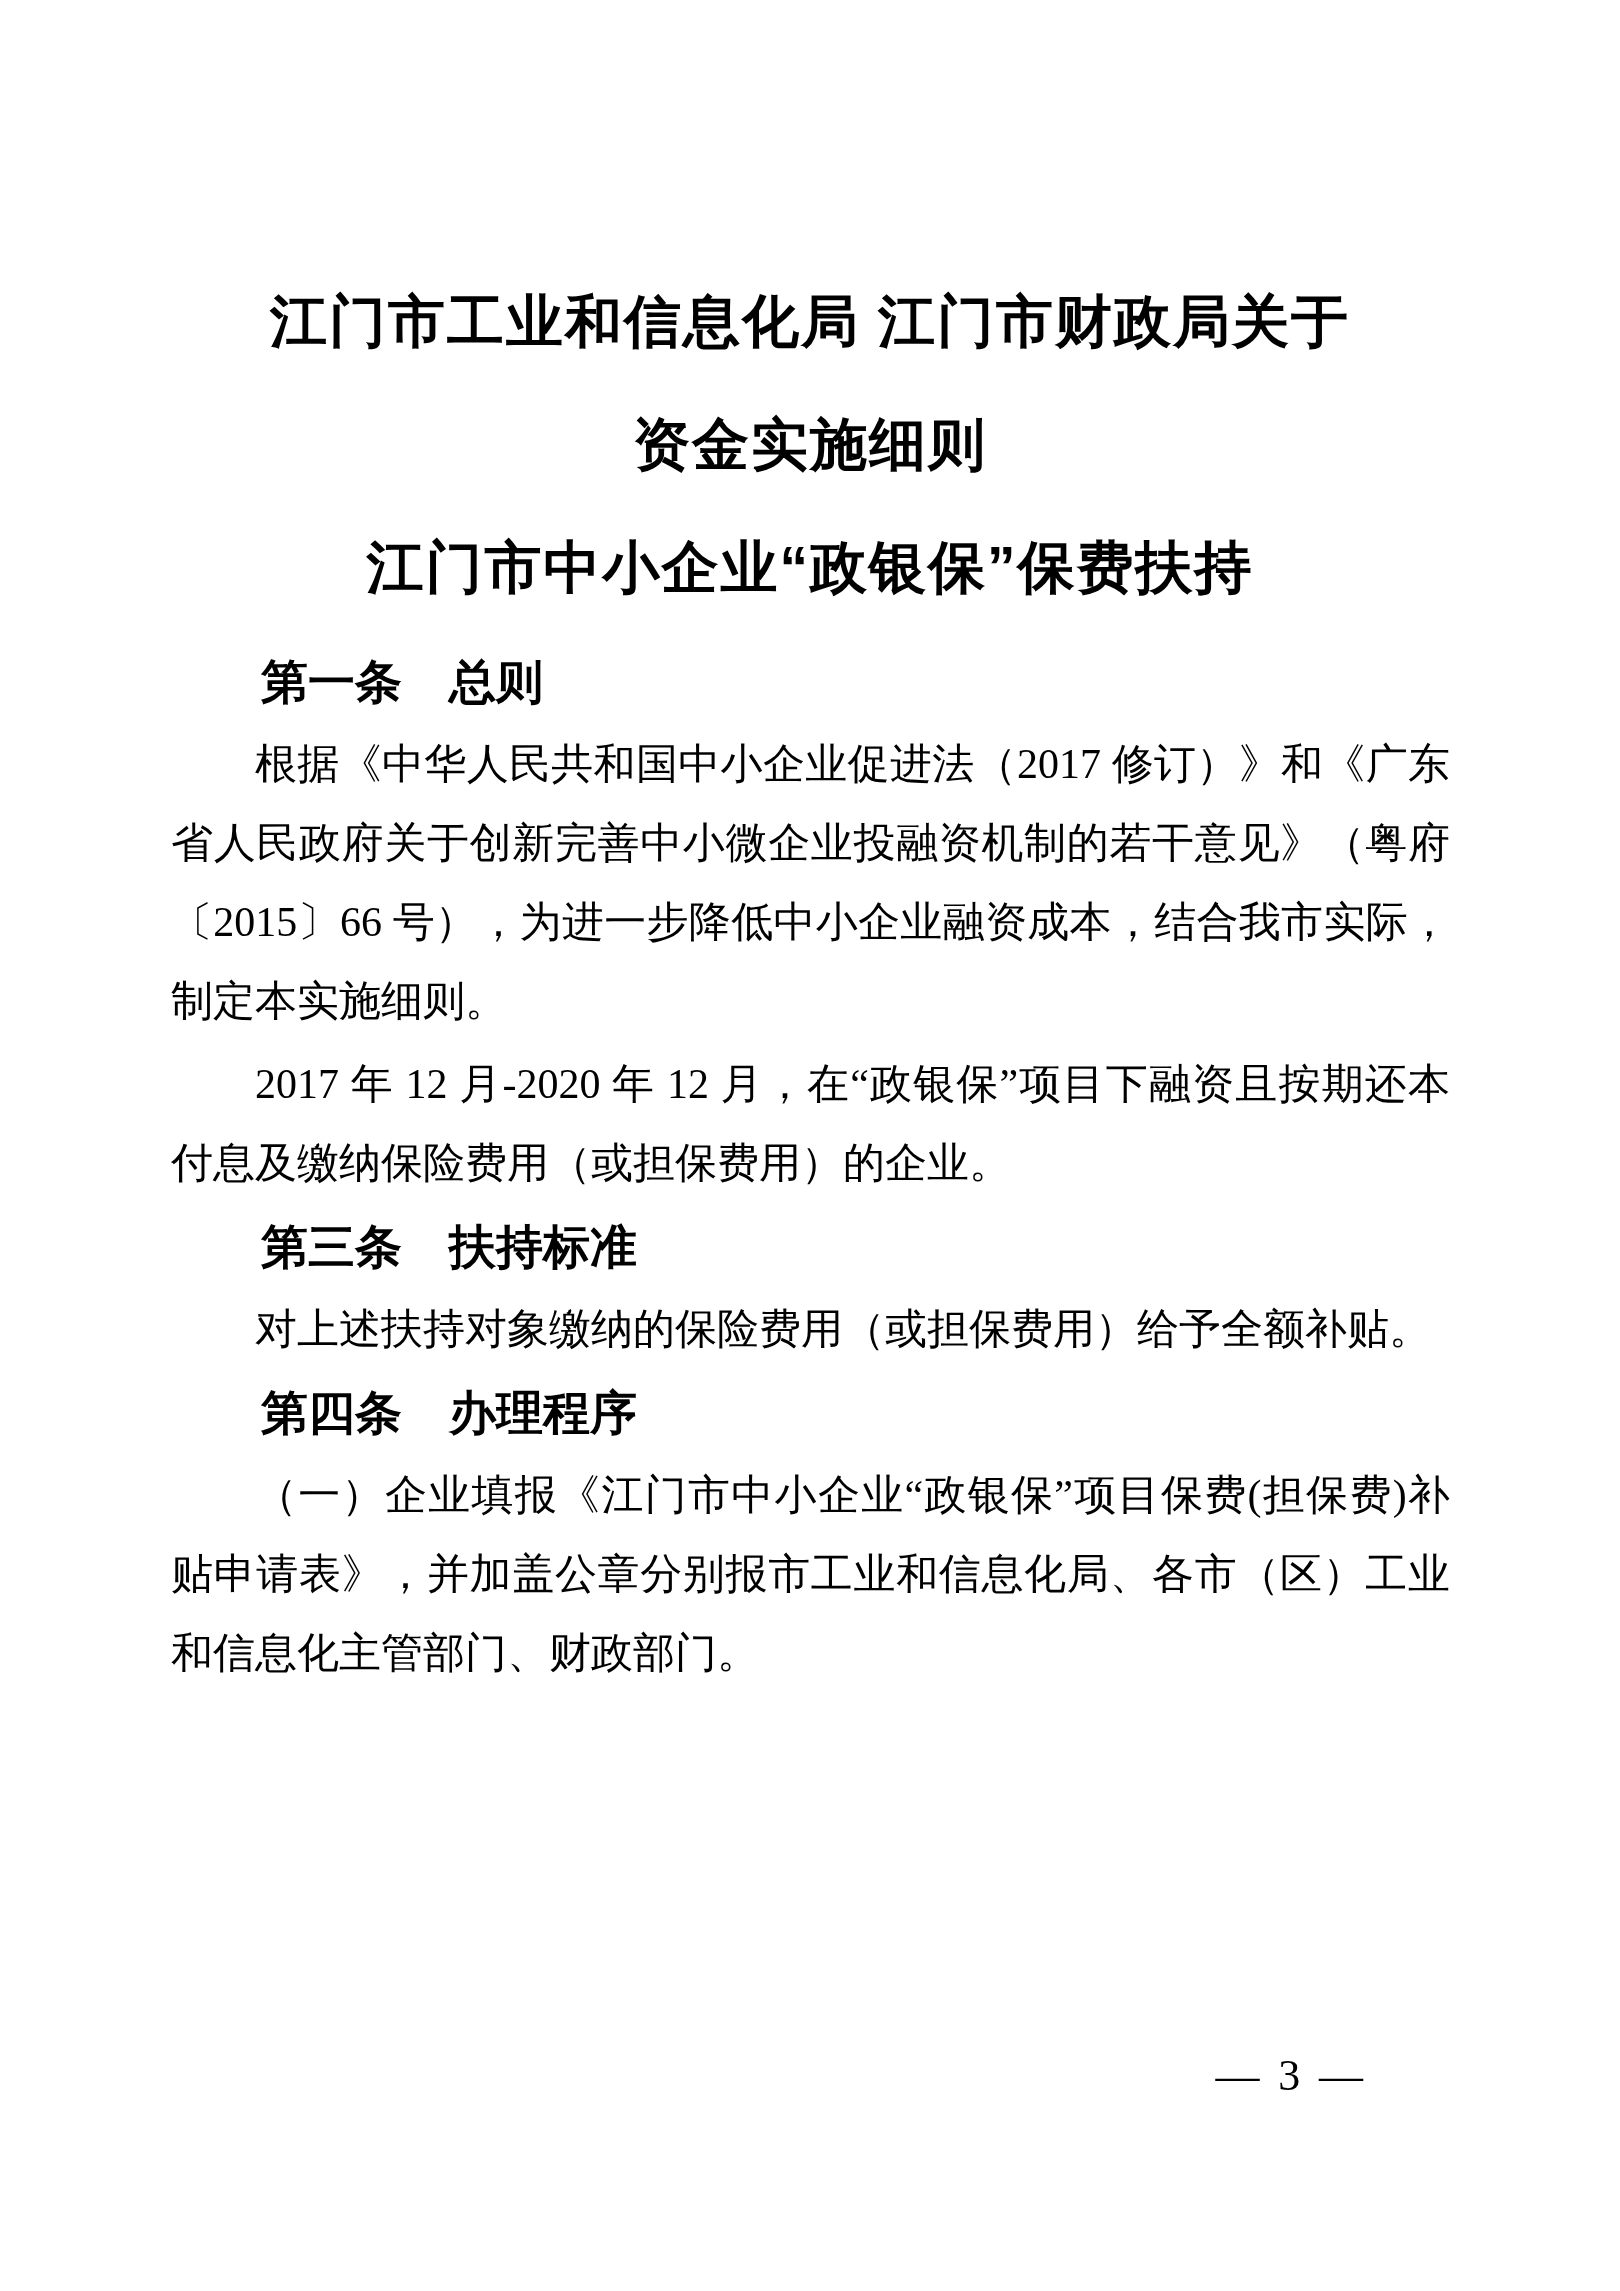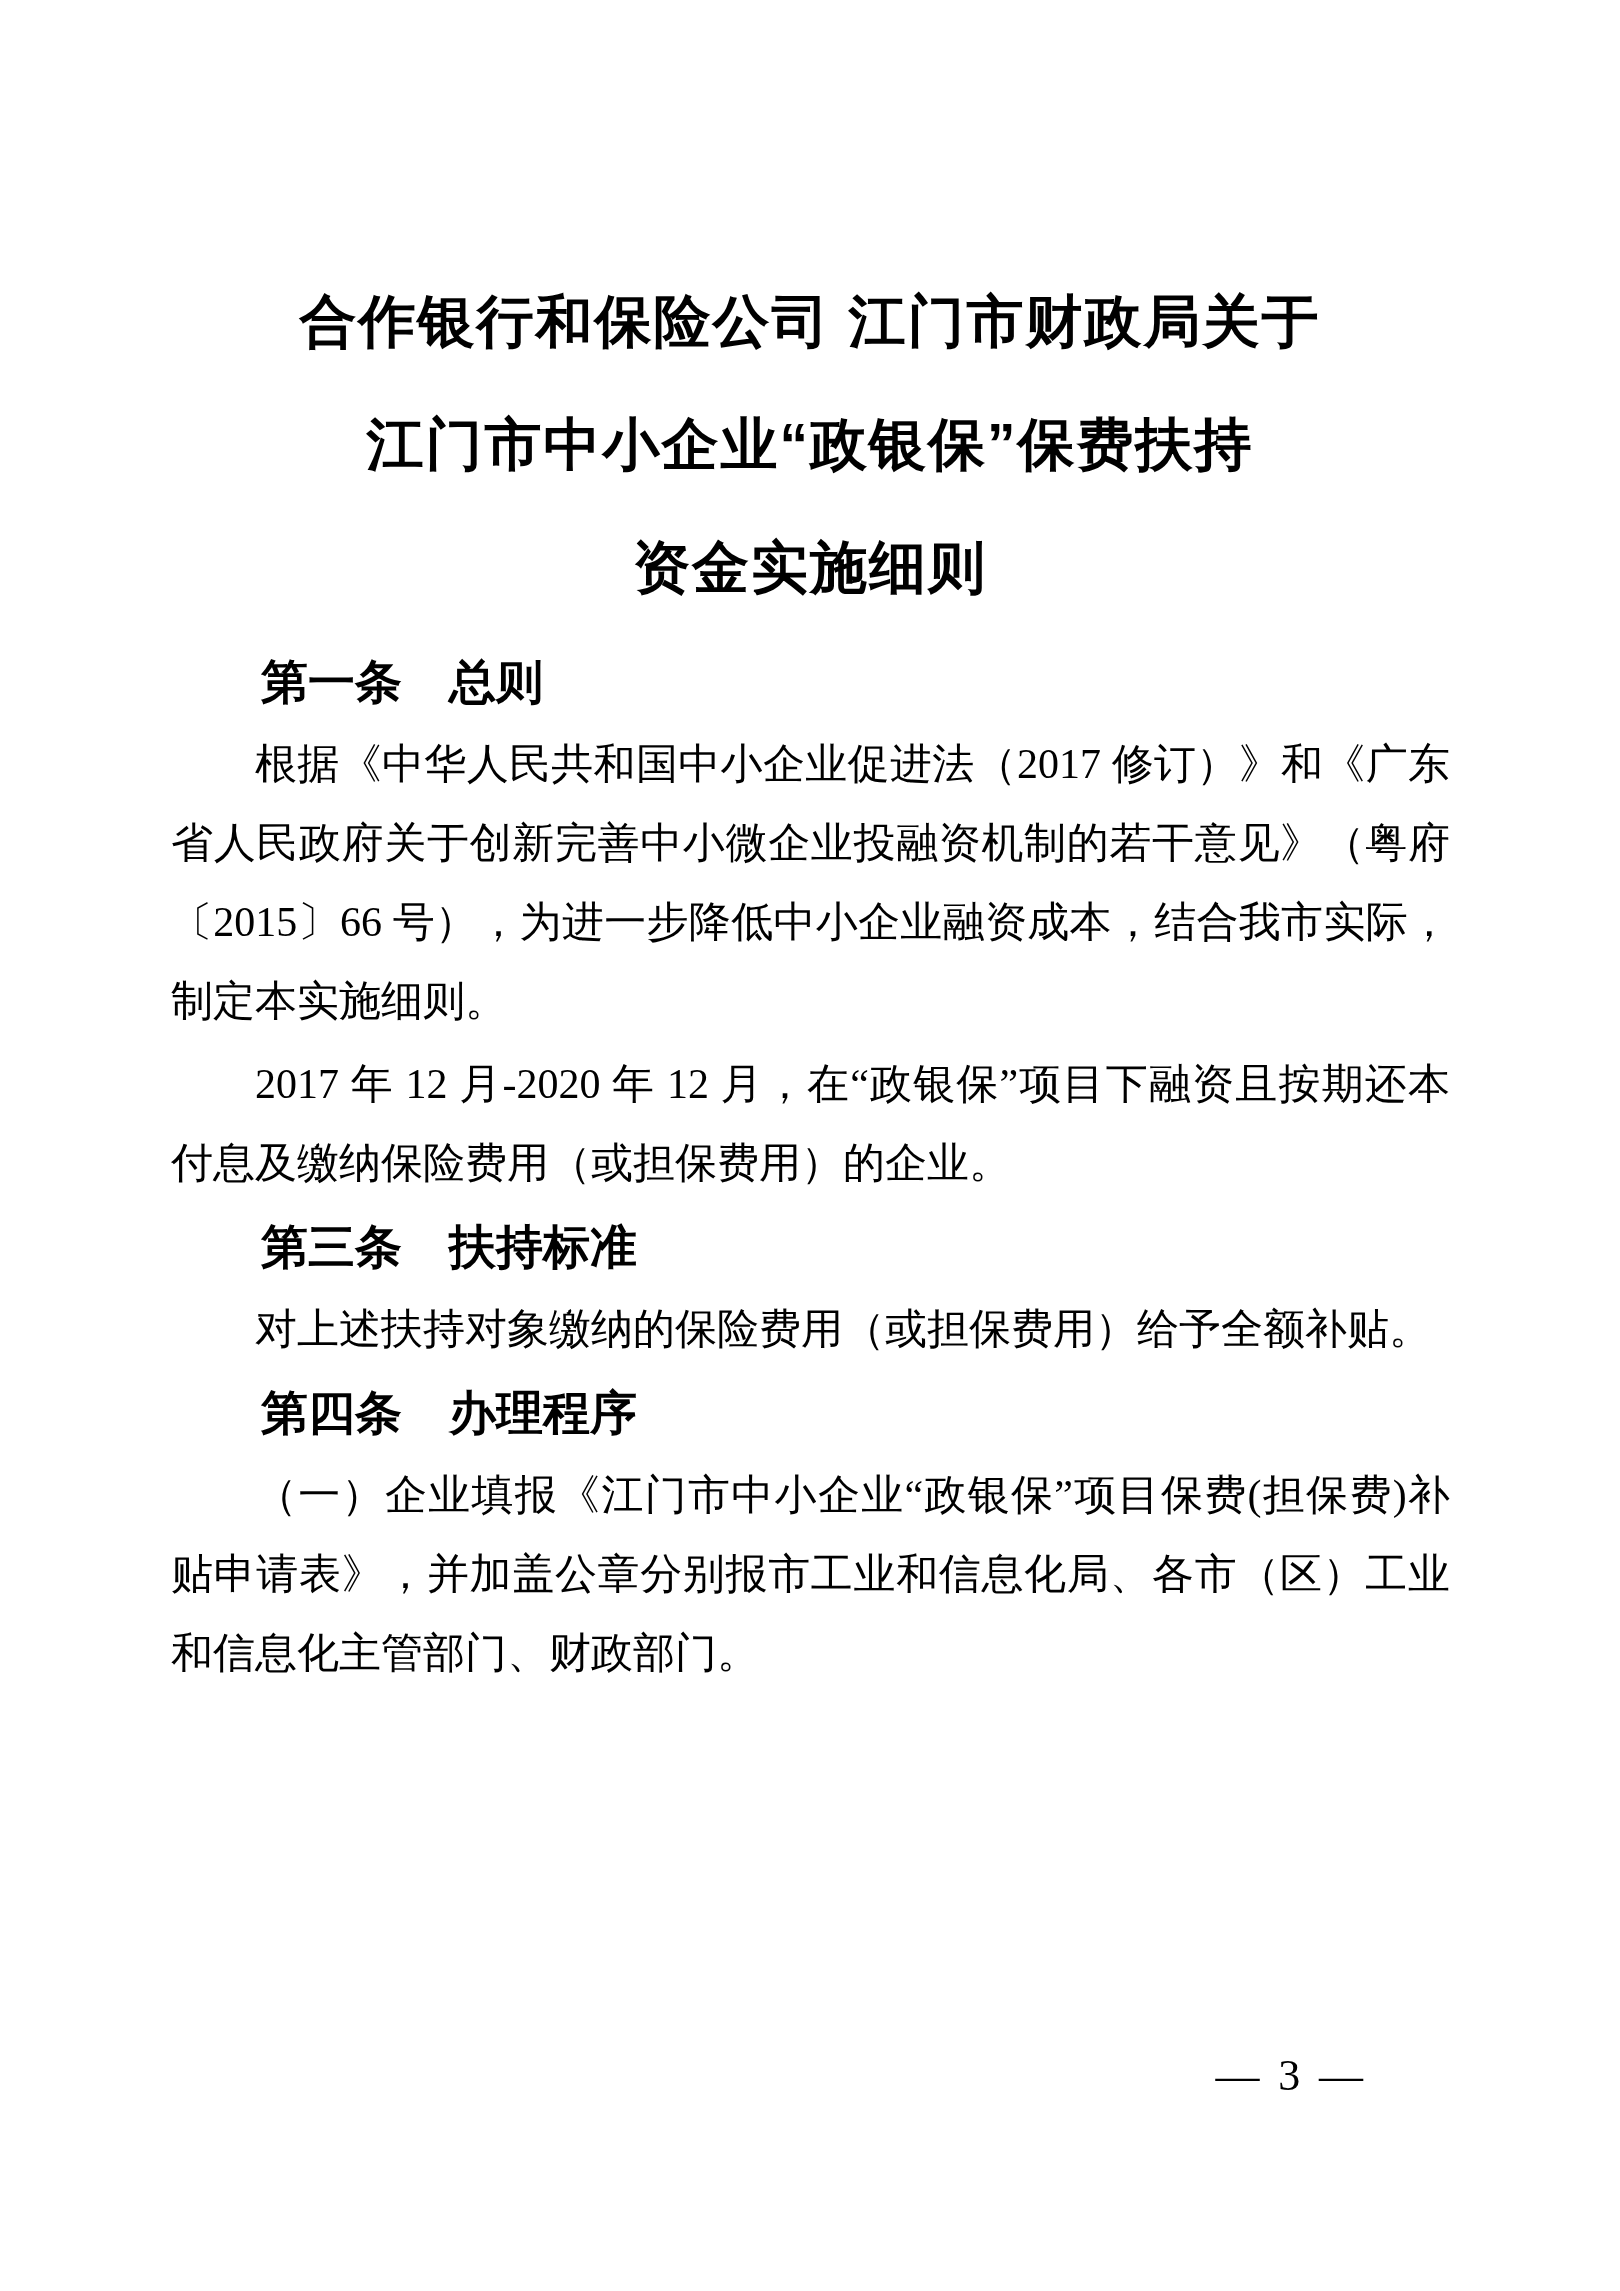--- a/index.html
+++ b/index.html
@@ -65,23 +65,23 @@
       white-space: nowrap;
       letter-spacing: 3.9px;
     }
   </style>
 </head>
 <body>
 
 <div class="page">
 
   <h1 class="doc-title">
-    <span class="title-line">合作银行和保险公司 江门市财政局关于</span>
+    <span class="title-line">江门市工业和信息化局 江门市财政局关于</span>
+    <span class="title-line">资金实施细则</span>
     <span class="title-line">江门市中小企业“政银保”保费扶持</span>
-    <span class="title-line">资金实施细则</span>
   </h1>
 
   <div class="doc-body">
 
     <h2 class="section-heading">第一条　总则</h2>
     <p class="paragraph">根据《中华人民共和国中小企业促进法（2017 修订）》和《广东省人民政府关于创新完善中小微企业投融资机制的若干意见》（粤府〔2015〕66 号），为进一步降低中小企业融资成本，结合我市实际，制定本实施细则。</p>
 
     <p class="paragraph">2017 年 12 月-2020 年 12 月，在“政银保”项目下融资且按期还本付息及缴纳保险费用（或担保费用）的企业。</p>
 
     <h2 class="section-heading">第三条　扶持标准</h2>

